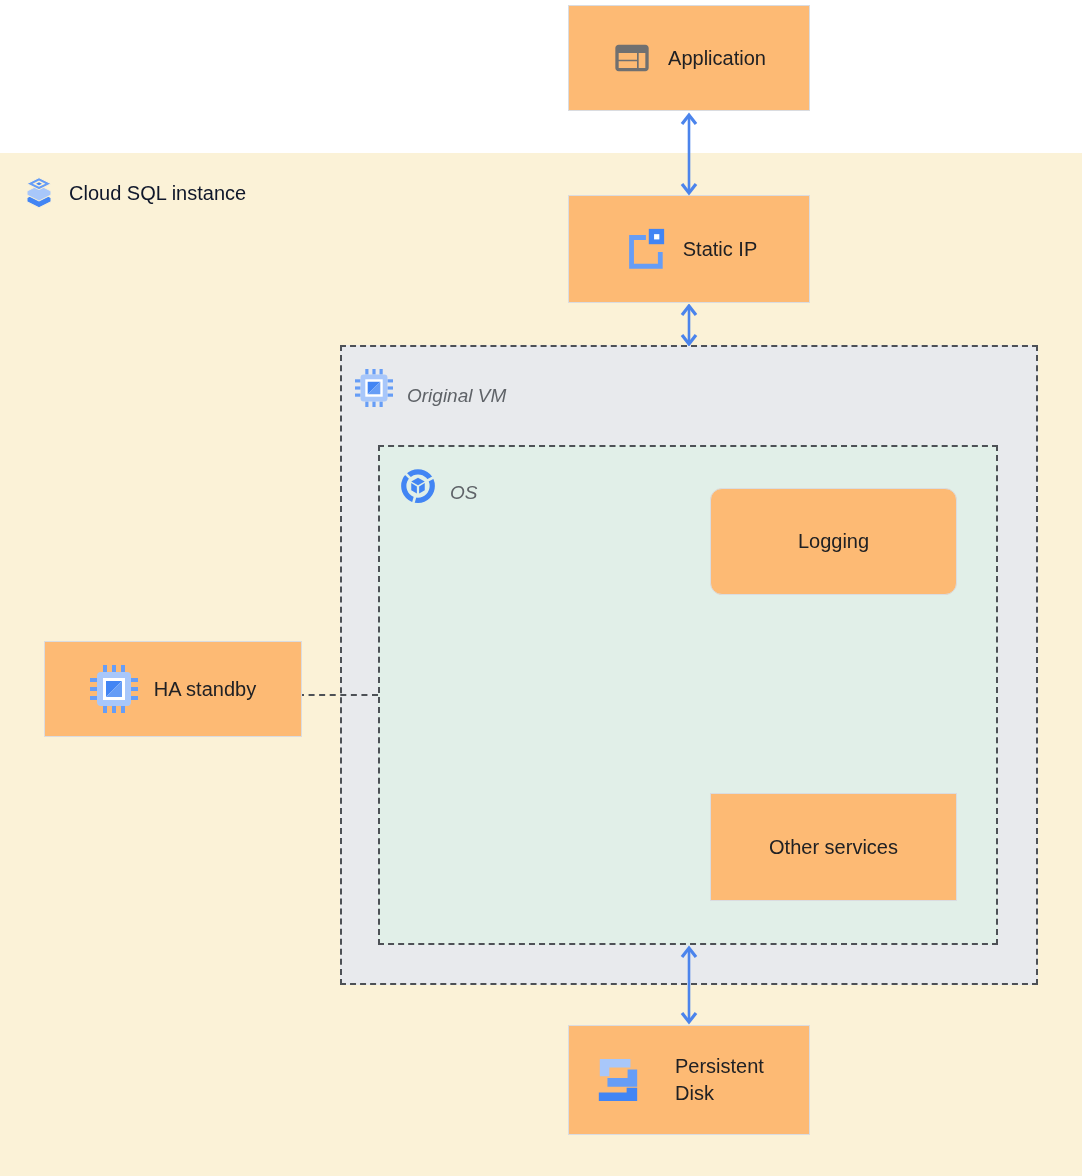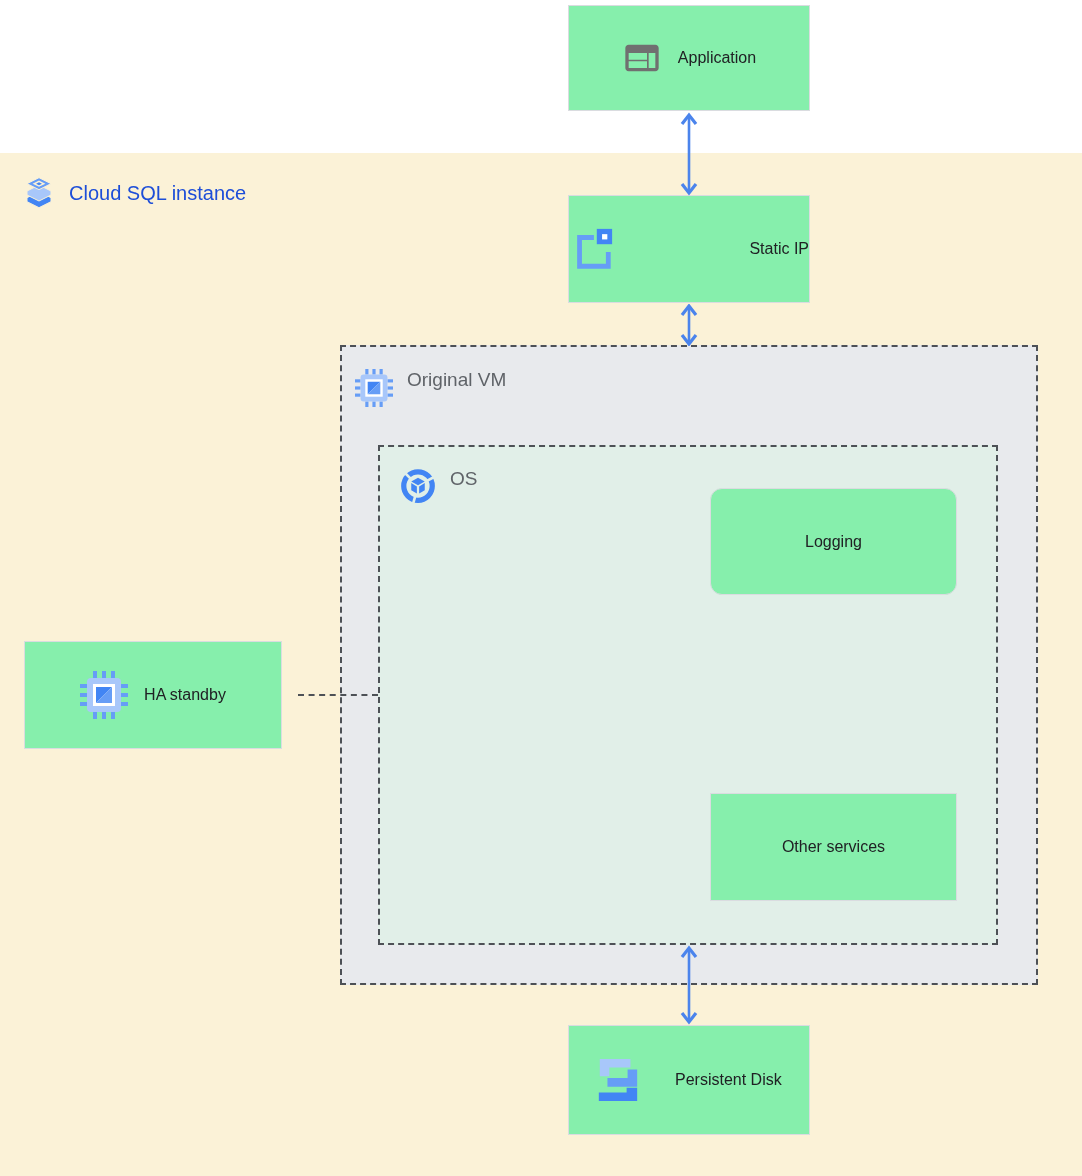--- a/index.html
+++ b/index.html
@@ -4,32 +4,32 @@
 <style>
   html,body{margin:0;padding:0;background:#fff;}
   #canvas{
     position:relative;width:1082px;height:1176px;overflow:hidden;
     font-family:"Liberation Sans","DejaVu Sans",sans-serif;background:#ffffff;
   }
   .band{position:absolute;left:0;top:153px;width:1082px;height:1023px;background:#FBF2D7;}
   .group{position:absolute;border:2px dashed #4D5156;box-sizing:border-box;}
   .group.vm{left:340px;top:345px;width:698px;height:640px;background:#E8EAED;z-index:2;}
   .group.os{left:378px;top:445px;width:620px;height:500px;background:#E1EFE8;z-index:3;}
-  .group-label{position:absolute;display:flex;align-items:flex-start;gap:14px;
-    color:#5F6368;font-size:19px;white-space:nowrap;}
+  .group-label{position:absolute;display:flex;align-items:flex-end;gap:14px;
+    color:#5F6368;font-size:19px;white-space:nowrap;font-style:italic;}
   .node{
-    position:absolute;background:#86efac;border:1px solid #DADCE0;box-sizing:border-box;
+    position:absolute;background:#fdba74;border:1px solid #DADCE0;box-sizing:border-box;
     display:flex;align-items:center;justify-content:center;gap:16px;
-    font-size:16px;color:#202124;z-index:5;
+    font-size:20px;color:#202124;z-index:5;
   }
   .node .txt{white-space:nowrap;}
   .node .txt.wrap{white-space:normal;width:108px;line-height:1.35;}
   .icon{flex:0 0 auto;display:block;}
   .sql-label{position:absolute;left:23px;top:176px;z-index:4;display:flex;align-items:center;gap:14px;
-    color:#1d4ed8;font-size:20px;}
+    color:#0f172a;font-size:20px;}
   .arrow{position:absolute;z-index:6;}
   .connector{position:absolute;left:298px;top:694px;width:80px;height:0;
     border-top:2px dashed #4D5156;z-index:4;}
 </style>
 </head>
 <body>
 
 <div id="canvas">
 
   <div class="band"></div>
@@ -86,40 +86,40 @@
     </div>
   </div>
 
   <div class="node" style="left:568px;top:5px;width:242px;height:106px;">
     <svg class="icon" width="40" height="40" viewBox="0 0 24 24">
       <path fill="#707070" d="M20 4H4c-1.1 0-2 .9-2 2v12c0 1.1.9 2 2 2h16c1.1 0 2-.9 2-2V6c0-1.1-.9-2-2-2zm-5 14H4v-4h11v4zm0-5H4V9h11v4zm5 5h-4V9h4v9z"></path>
     </svg>
     <span class="txt">Application</span>
   </div>
 
-  <div class="node" style="left:568px;top:195px;width:242px;height:108px;justify-content:space-between;">
+  <div class="node" style="left:568px;top:195px;width:242px;height:108px;">
     <svg class="icon" width="46" height="46" viewBox="0 0 48 48">
       <path d="M26,12 H11 V42 H41 V27" fill="none" stroke="#669DF6" stroke-width="5"></path>
       <rect x="29" y="3" width="16" height="16" fill="#4285F4"></rect>
       <rect x="34.5" y="8.5" width="5.5" height="5.5" fill="#ffffff"></rect>
     </svg>
     <span class="txt">Static IP</span>
   </div>
 
   <div class="node" style="left:710px;top:488px;width:247px;height:107px;border-radius:12px;">
     <span class="txt">Logging</span>
   </div>
 
 
 
   <div class="node" style="left:710px;top:793px;width:247px;height:108px;">
     <span class="txt">Other services</span>
   </div>
 
-  <div class="node" style="left:24px;top:641px;width:258px;height:108px;">
+  <div class="node" style="left:44px;top:641px;width:258px;height:96px;">
     <svg class="icon" width="48" height="48" viewBox="0 0 48 48">
       <g fill="#669DF6">
         <rect x="13" y="0" width="4" height="7"></rect>
           <rect x="22" y="0" width="4" height="7"></rect>
           <rect x="31" y="0" width="4" height="7"></rect>
         <rect x="13" y="41" width="4" height="7"></rect>
           <rect x="22" y="41" width="4" height="7"></rect>
           <rect x="31" y="41" width="4" height="7"></rect>
         <rect x="0" y="13" width="7" height="4"></rect>
           <rect x="0" y="22" width="7" height="4"></rect>

